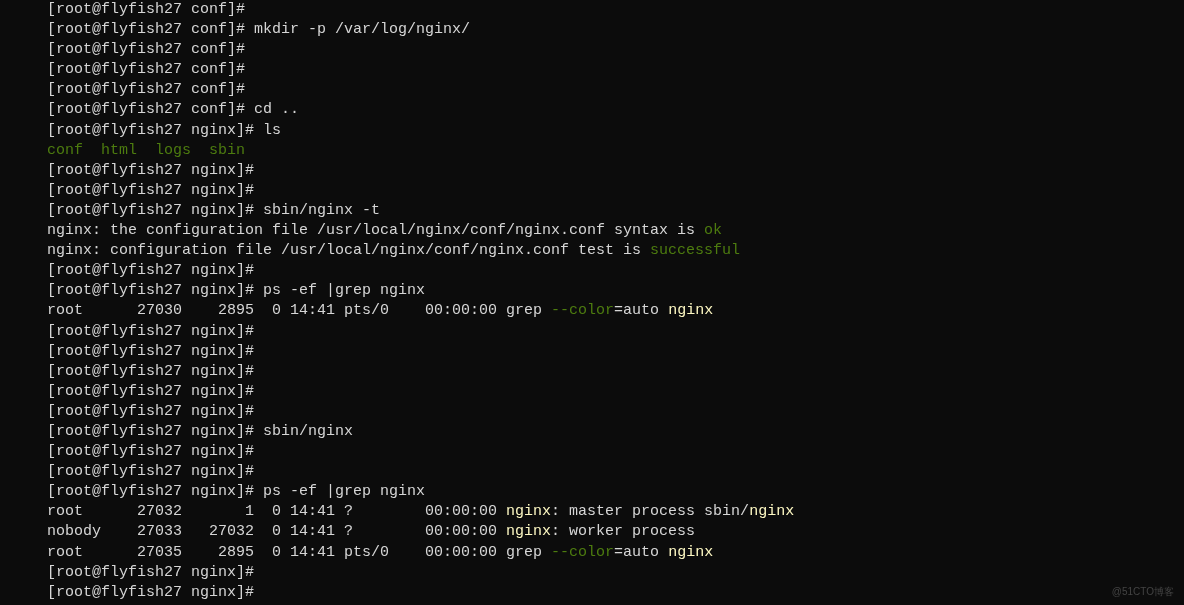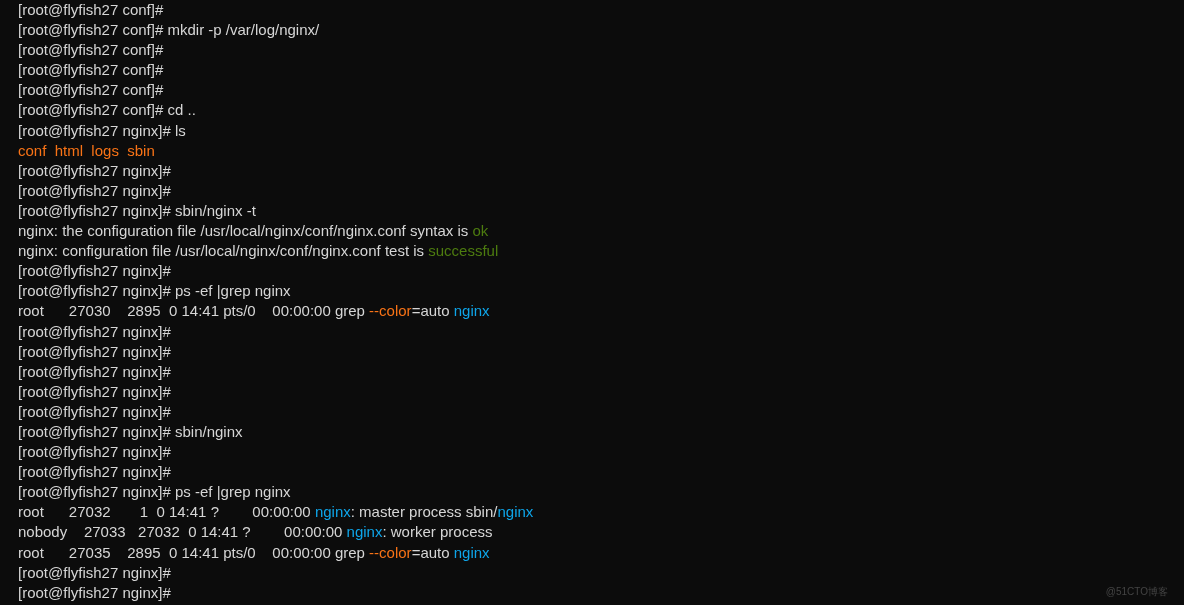--- a/index.html
+++ b/index.html
@@ -4,36 +4,37 @@
 <style>
   html, body {
     margin: 0;
     padding: 0;
     background: #0c0c0c;
     width: 1184px;
     height: 605px;
     overflow: hidden;
   }
   .terminal {
-    font-family: Liberation Sans, sans-serif;
+    font-family: Liberation Mono, monospace;
     font-size: 15px;
     line-height: 20.1px;
     color: #d6d6d6;
     white-space: pre;
     padding: 0 18px;
     letter-spacing: 0px;
+    margin-left: 29px;
   }
   .line { display: block; }
   .white   { color: #d6d6d6; }
-  .cyan    { color: #f97316; }
+  .cyan    { color: #4d7c0f; }
   .green   { color: #4d7c0f; }
-  .red     { color: #0ea5e9; }
+  .red     { color: #fef9c3; }
   .watermark {
     position: absolute;
-    right: 16px;
+    right: 10px;
     bottom: 6px;
     font-size: 10px;
     color: #444;
     font-family: sans-serif;
   }
 </style>
 </head>
 <body>
 
 <div class="terminal" id="term"><span class="line"><span class="white">[root@flyfish27 conf]# </span></span><span class="line"><span class="white">[root@flyfish27 conf]# </span><span class="white">mkdir -p /var/log/nginx/</span></span><span class="line"><span class="white">[root@flyfish27 conf]# </span></span><span class="line"><span class="white">[root@flyfish27 conf]# </span></span><span class="line"><span class="white">[root@flyfish27 conf]# </span></span><span class="line"><span class="white">[root@flyfish27 conf]# </span><span class="white">cd ..</span></span><span class="line"><span class="white">[root@flyfish27 nginx]# </span><span class="white">ls</span></span><span class="line"><span class="cyan">conf  html  logs  sbin</span></span><span class="line"><span class="white">[root@flyfish27 nginx]# </span></span><span class="line"><span class="white">[root@flyfish27 nginx]# </span></span><span class="line"><span class="white">[root@flyfish27 nginx]# </span><span class="white">sbin/nginx -t</span></span><span class="line"><span class="white">nginx: the configuration file /usr/local/nginx/conf/nginx.conf syntax is </span><span class="green">ok</span></span><span class="line"><span class="white">nginx: configuration file /usr/local/nginx/conf/nginx.conf test is </span><span class="green">successful</span></span><span class="line"><span class="white">[root@flyfish27 nginx]# </span></span><span class="line"><span class="white">[root@flyfish27 nginx]# </span><span class="white">ps -ef |grep nginx</span></span><span class="line"><span class="white">root      27030    2895  0 14:41 pts/0    00:00:00 </span><span class="white">grep </span><span class="cyan">--color</span><span class="white">=auto </span><span class="red">nginx</span></span><span class="line"><span class="white">[root@flyfish27 nginx]# </span></span><span class="line"><span class="white">[root@flyfish27 nginx]# </span></span><span class="line"><span class="white">[root@flyfish27 nginx]# </span></span><span class="line"><span class="white">[root@flyfish27 nginx]# </span></span><span class="line"><span class="white">[root@flyfish27 nginx]# </span></span><span class="line"><span class="white">[root@flyfish27 nginx]# </span><span class="white">sbin/nginx</span></span><span class="line"><span class="white">[root@flyfish27 nginx]# </span></span><span class="line"><span class="white">[root@flyfish27 nginx]# </span></span><span class="line"><span class="white">[root@flyfish27 nginx]# </span><span class="white">ps -ef |grep nginx</span></span><span class="line"><span class="white">root      27032       1  0 14:41 ?        00:00:00 </span><span class="red">nginx</span><span class="white">: master process sbin/</span><span class="red">nginx</span></span><span class="line"><span class="white">nobody    27033   27032  0 14:41 ?        00:00:00 </span><span class="red">nginx</span><span class="white">: worker process</span></span><span class="line"><span class="white">root      27035    2895  0 14:41 pts/0    00:00:00 </span><span class="white">grep </span><span class="cyan">--color</span><span class="white">=auto </span><span class="red">nginx</span></span><span class="line"><span class="white">[root@flyfish27 nginx]# </span></span><span class="line"><span class="white">[root@flyfish27 nginx]# </span></span></div>

